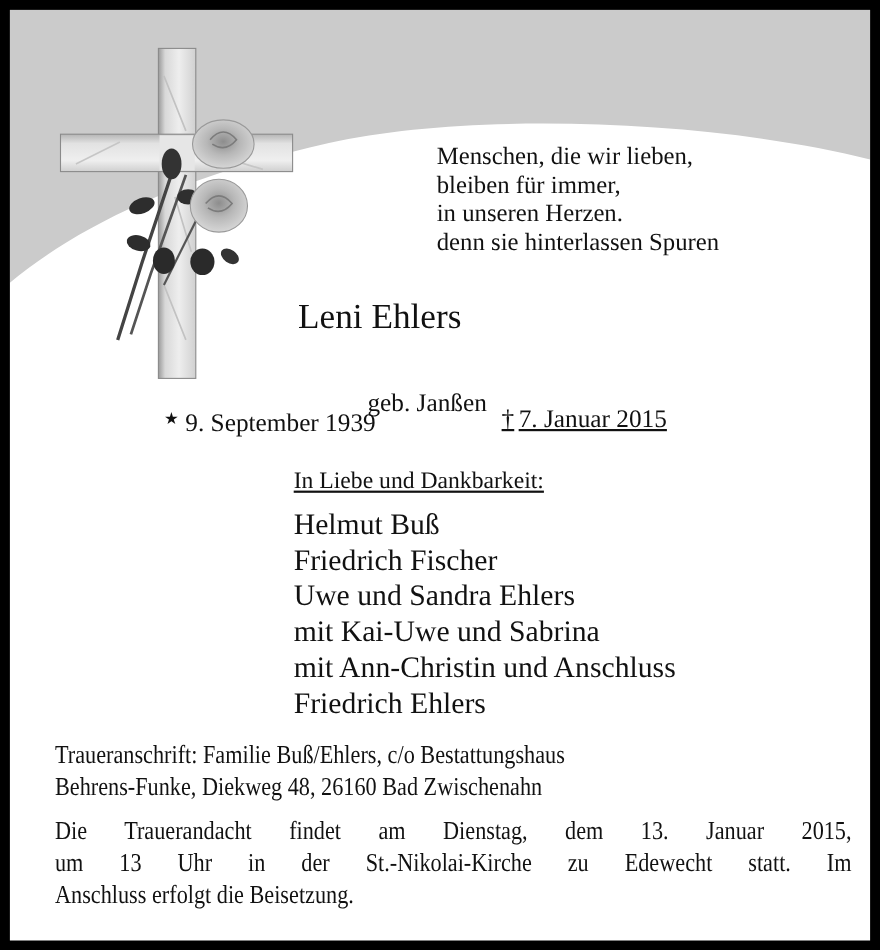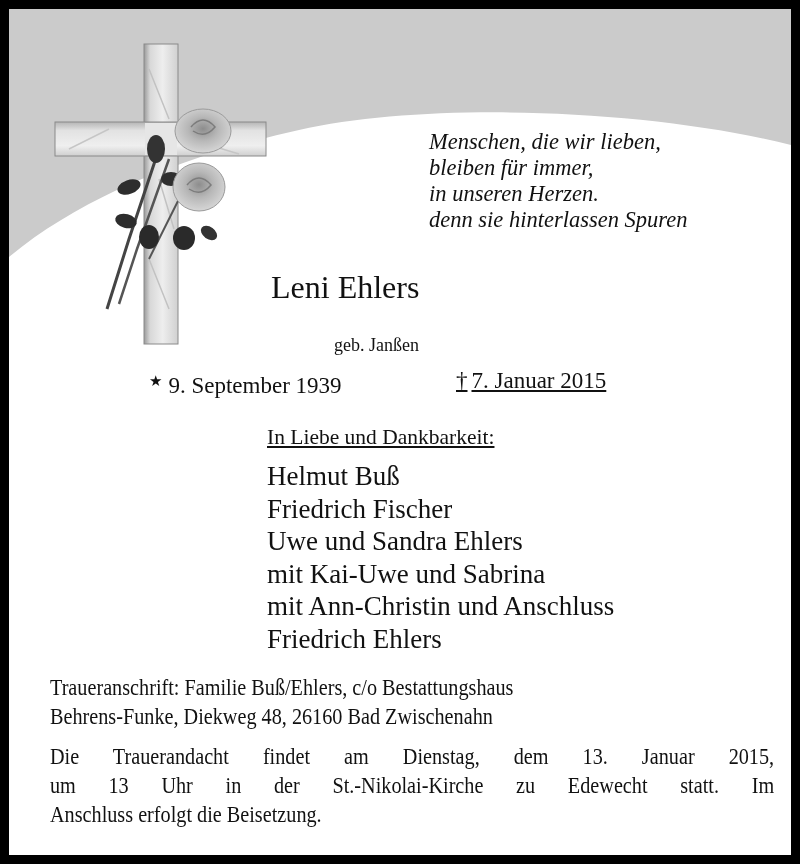--- a/index.html
+++ b/index.html
@@ -5,30 +5,30 @@
     html, body { margin: 0; padding: 0; background: #000; }
     body { width: 800px; height: 864px; position: relative; overflow: hidden; }
     .frame {
       position: absolute; left: 9px; top: 9px; width: 782px; height: 846px;
       background: #ffffff; overflow: hidden;
     }
     .bg-svg { position: absolute; left: 0; top: 0; }
     .serif { font-family: "Liberation Serif", "DejaVu Serif", serif; color: #111; }
     .poem {
       position: absolute; left: 388px; top: 120px;
-      font-style: italic; font-size: 22.5px; line-height: 26px; margin-left: 32px;
+      font-size: 22.5px; line-height: 26px;
     }
     .poem div { white-space: nowrap; }
     .name {
       position: absolute; left: 262px; top: 248px;
       font-size: 32px; line-height: 60px; white-space: nowrap;
     }
     .maiden {
-      position: absolute; left: 325px; top: 322px;
-      font-size: 18px; line-height: 28px; white-space: nowrap;
+      position: absolute; left: 325px; top: 344px;
+      font-size: 23px; line-height: 28px; white-space: nowrap;
     }
     .dates { position: absolute; top: 358px; font-size: 23px; line-height: 28px; white-space: nowrap; }
     .birth { left: 140px; }
     .death { left: 447px; text-decoration: underline; }
     .star { font-size: 15px; vertical-align: 7px; margin-right: 6px; }
     .dagger { margin-right: 4px; }
     .intro {
       position: absolute; left: 258px; top: 414px;
       font-size: 21.5px; line-height: 28px; white-space: nowrap; text-decoration: underline;
     }

